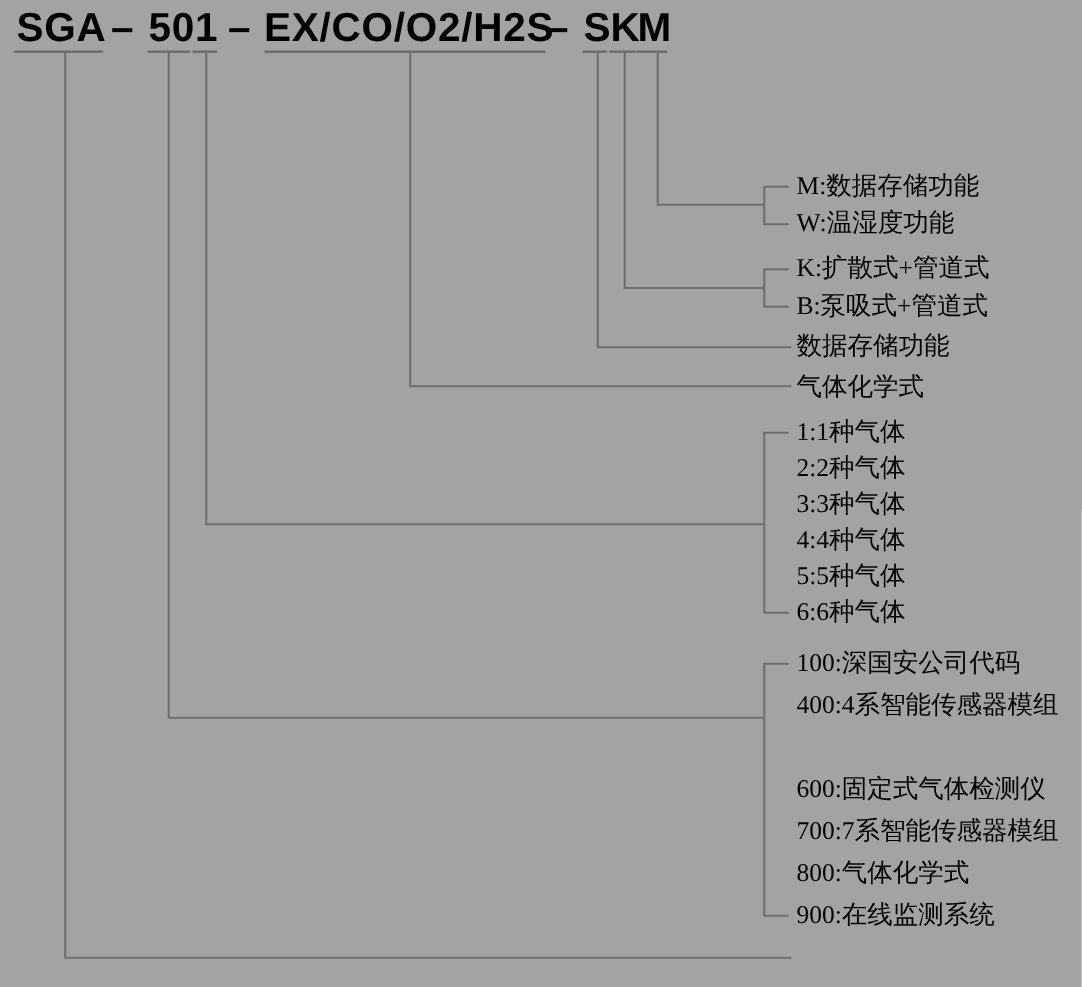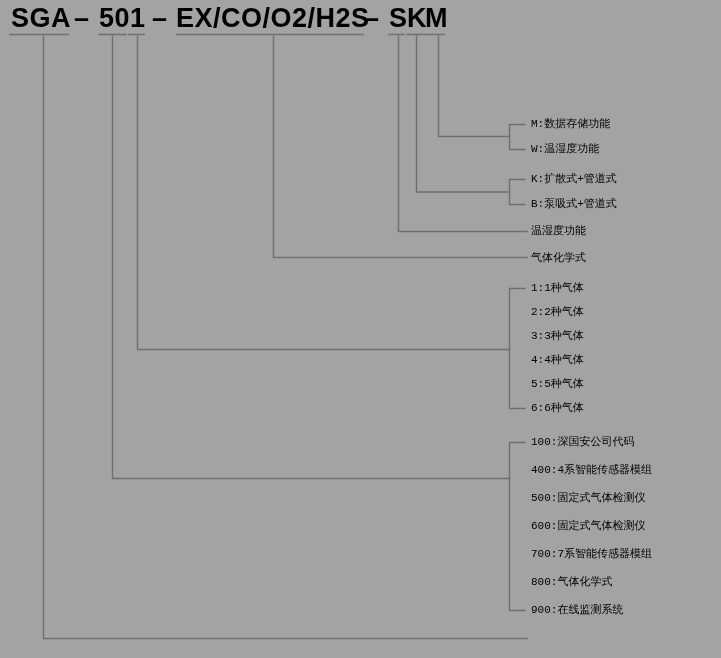--- a/index.html
+++ b/index.html
@@ -34,24 +34,24 @@
     color: #000000;
     letter-spacing: 0.5px;
     white-space: nowrap;
     font-family: "Liberation Sans", sans-serif;
   }
   .legend-label {
     position: absolute;
     left: 531px;
     height: 22px;
     line-height: 22px;
-    font-size: 11px;
+    font-size: 17px;
     color: #000000;
     white-space: nowrap;
-    font-family: Liberation Mono, monospace;
+    font-family: Liberation Serif, serif;
   }
 </style>
 </head>
 <body>
 
 <div class="stage">
 
   <svg class="lines-svg" viewBox="0 0 721 658" aria-hidden="true">
     <g>
       <path class="underline-path" d="M10,34.5 H68"></path>
@@ -85,32 +85,31 @@
   <span class="title-seg" style="left:389px">S</span>
   <span class="title-seg" style="left:407px">K</span>
   <span class="title-seg" style="left:425px">M</span>
 
   <span class="legend-label" style="top:113px">M:数据存储功能</span>
   <span class="legend-label" style="top:138px">W:温湿度功能</span>
 
   <span class="legend-label" style="top:168px">K:扩散式+管道式</span>
   <span class="legend-label" style="top:193px">B:泵吸式+管道式</span>
 
-  <span class="legend-label" style="top:220px">温湿度功能</span>
+  <span class="legend-label" style="top:220px">数据存储功能</span>
   <span class="legend-label" style="top:247px">气体化学式</span>
 
   <span class="legend-label" style="top:277px">1:1种气体</span>
   <span class="legend-label" style="top:301px">2:2种气体</span>
   <span class="legend-label" style="top:325px">3:3种气体</span>
   <span class="legend-label" style="top:349px">4:4种气体</span>
   <span class="legend-label" style="top:373px">5:5种气体</span>
   <span class="legend-label" style="top:397px">6:6种气体</span>
 
   <span class="legend-label" style="top:431px">100:深国安公司代码</span>
   <span class="legend-label" style="top:459px">400:4系智能传感器模组</span>
-  <span class="legend-label" style="top:487px">500:固定式气体检测仪</span>
   <span class="legend-label" style="top:515px">600:固定式气体检测仪</span>
   <span class="legend-label" style="top:543px">700:7系智能传感器模组</span>
   <span class="legend-label" style="top:571px">800:气体化学式</span>
   <span class="legend-label" style="top:599px">900:在线监测系统</span>
 
 
 </div>
 
 </body></html>

